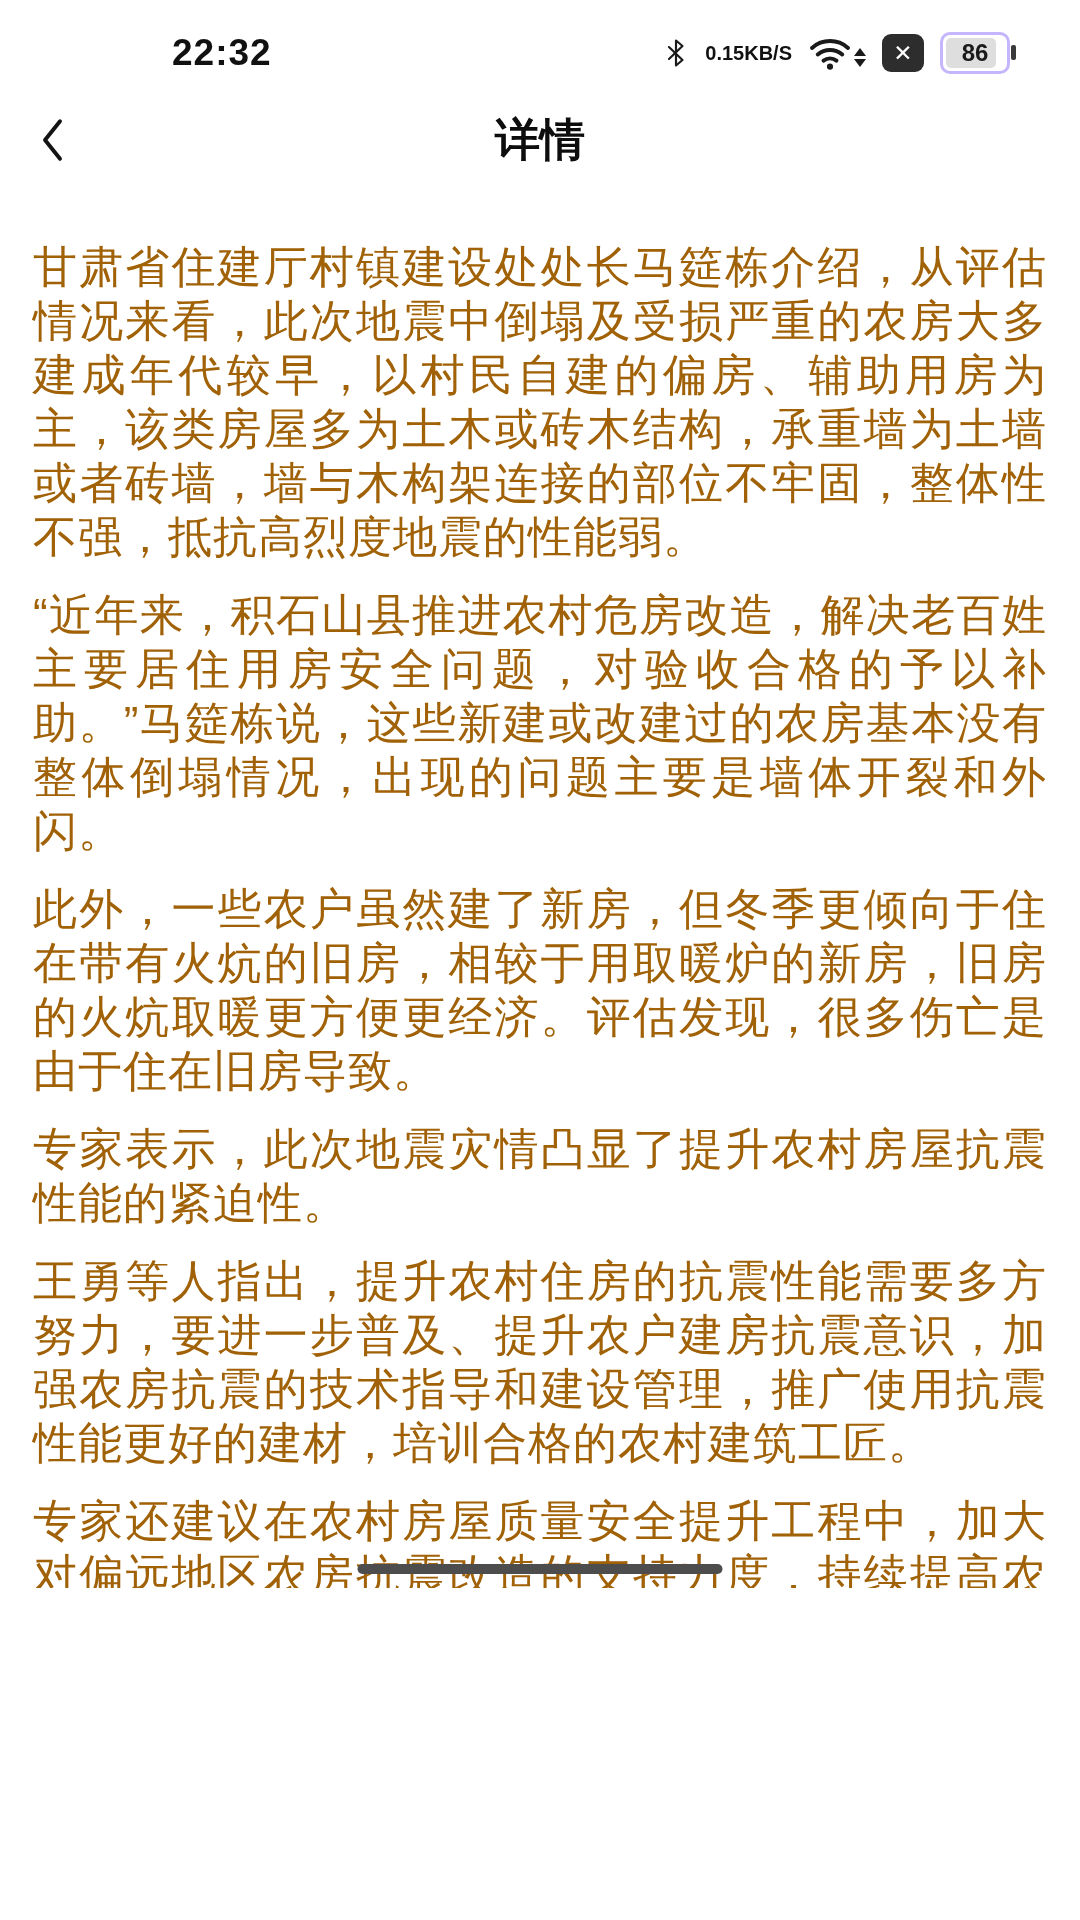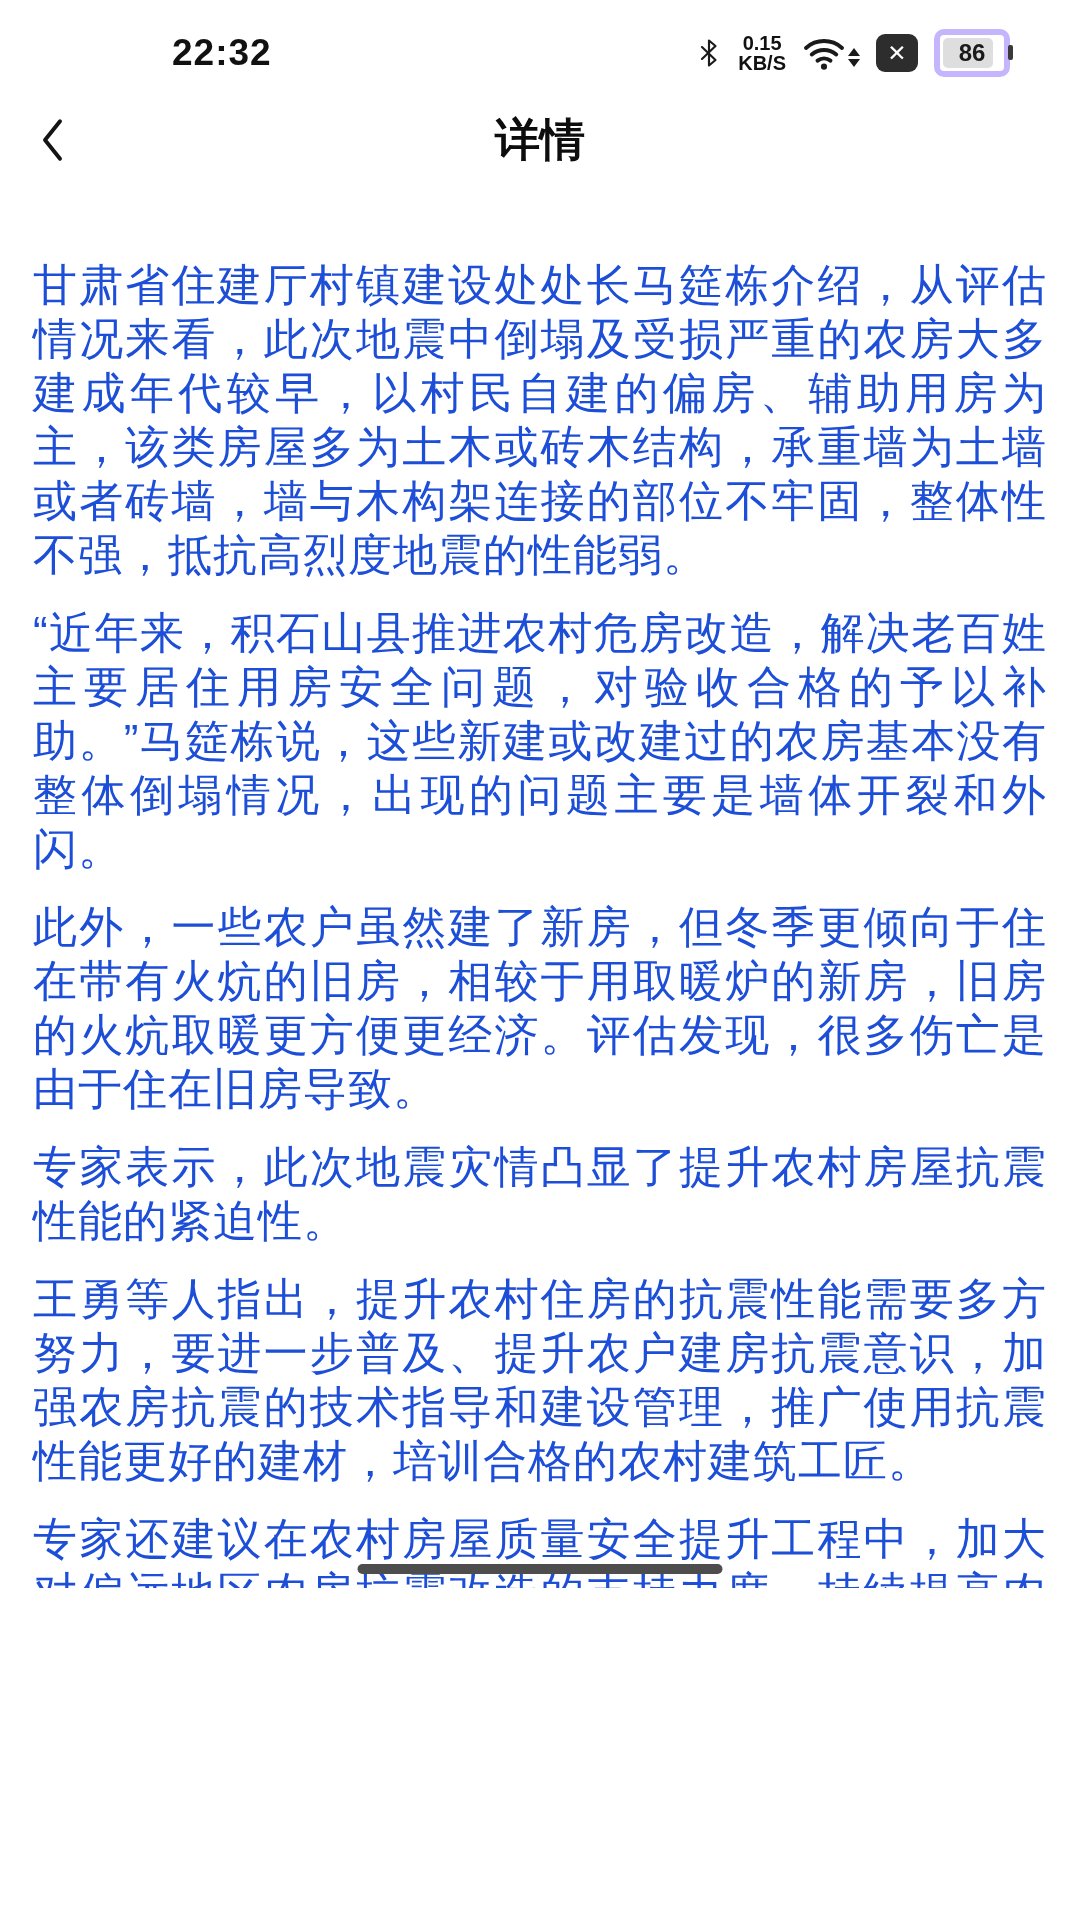--- a/index.html
+++ b/index.html
@@ -7,42 +7,42 @@
     position:relative;width:1080px;height:1588px;background:#ffffff;overflow:hidden;
     font-family:"Liberation Sans","DejaVu Sans",sans-serif;color:#1a1a1a;
   }
   
   .status-bar{
     height:90px;box-sizing:border-box;padding:16px 70px 0 172px;
     display:flex;justify-content:space-between;align-items:center;
   }
   .status-time{font-size:37px;font-weight:600;letter-spacing:1px;color:#111;}
   .status-right{display:flex;align-items:center;gap:16px;}
-  .net-speed{display:flex;flex-direction:column;align-items:center;line-height:20px;
+  .net-speed{display:flex;flex-direction:row;align-items:center;line-height:20px;
     font-size:20px;font-weight:700;color:#111;}
   .wifi-wrap{display:flex;align-items:flex-end;}
   .wifi-arrows{display:flex;flex-direction:column;gap:3px;margin-left:2px;margin-bottom:4px;}
   .arr-up{width:0;height:0;border-left:6px solid transparent;border-right:6px solid transparent;border-bottom:8px solid #1a1a1a;}
   .arr-dn{width:0;height:0;border-left:6px solid transparent;border-right:6px solid transparent;border-top:8px solid #1a1a1a;}
   .sim-icon{width:42px;height:38px;background:#2d2d2d;border-radius:9px;
     display:flex;align-items:center;justify-content:center;color:#fff;font-size:23px;font-weight:900;}
-  .battery{position:relative;width:64px;height:36px;border:6px solid #c4b5fd;border-radius:10px;}
+  .battery{position:relative;width:64px;height:36px;border:3px solid #c4b5fd;border-radius:10px;}
   .battery-fill{position:absolute;left:3px;top:3px;bottom:3px;width:50px;background:#dedede;border-radius:5px;}
   .battery-num{position:absolute;inset:0;display:flex;align-items:center;justify-content:center;
     font-size:24px;font-weight:700;color:#1a1a1a;}
   .battery-nub{position:absolute;right:-9px;top:10px;width:5px;height:15px;background:#3a3a3a;border-radius:2px;}
   
   .navbar{position:relative;height:100px;display:flex;align-items:center;justify-content:center;}
   .back-btn{position:absolute;left:36px;top:24px;width:40px;height:52px;display:flex;align-items:center;}
   .nav-title{font-size:45px;font-weight:700;color:#0d0d0d;text-align:right;}
   
   .article{padding:50px 33px 0 33px;}
   .article p{
-    margin:18px 0 24px 0;font-size:44px;line-height:54px;letter-spacing:1px;
-    color:#1d4ed8;text-align:justify;text-justify:inter-ideograph;word-break:break-all;
+    margin:0 0 24px 0;font-size:44px;line-height:54px;letter-spacing:1px;
+    color:#a16207;text-align:justify;text-justify:inter-ideograph;word-break:break-all;
   }
   
   .report-row{display:flex;justify-content:flex-end;padding:0 33px;margin-top:-28px;}
   .report-btn{background:#5eead4;border:none;border-radius:12px;padding:7px 24px;
     font-size:31px;color:#5c5c5c;font-family:inherit;}
   
   .topic-row{display:flex;align-items:center;padding:0 33px;margin-top:16px;height:48px;}
   .topic-label{font-size:45px;color:#333;}
   .topic-tag{margin-left:14px;background:#f9edf7;color:#3c3c3c;font-size:23px;
     padding:4px 26px;border-radius:10px;}

